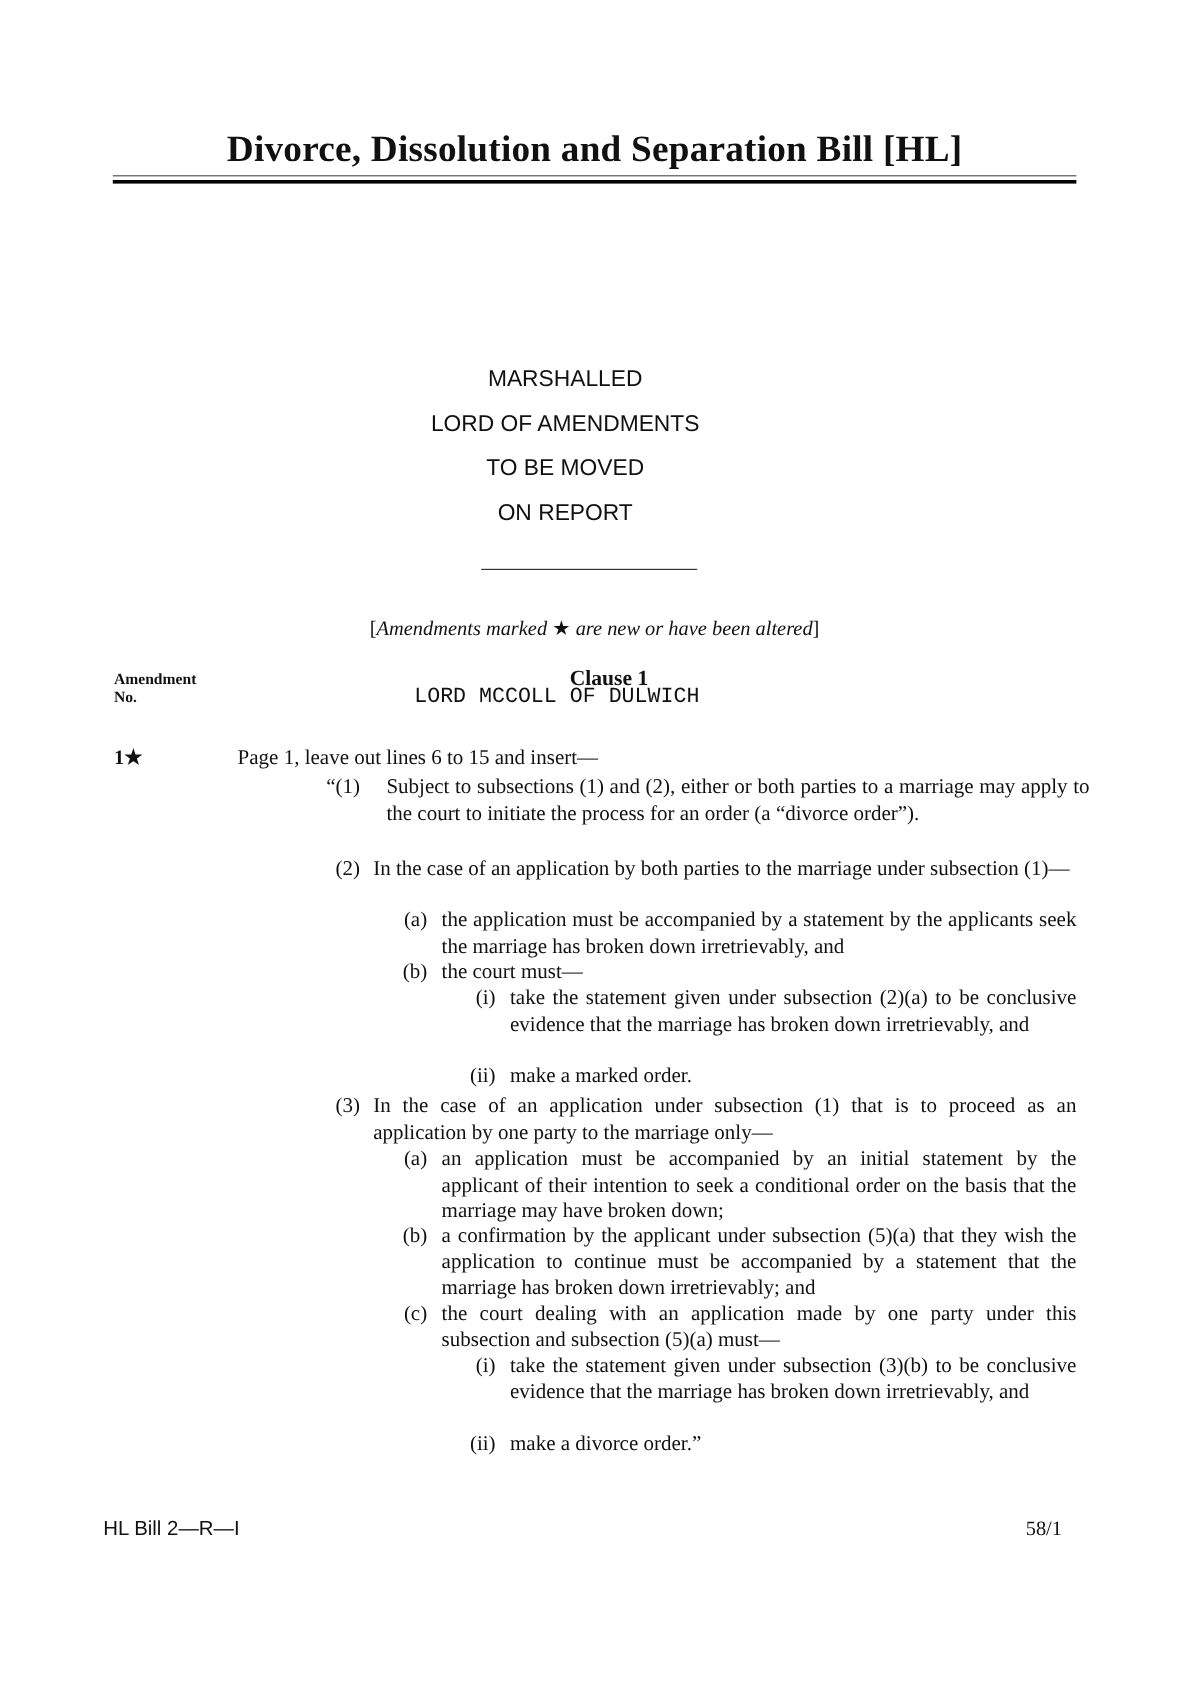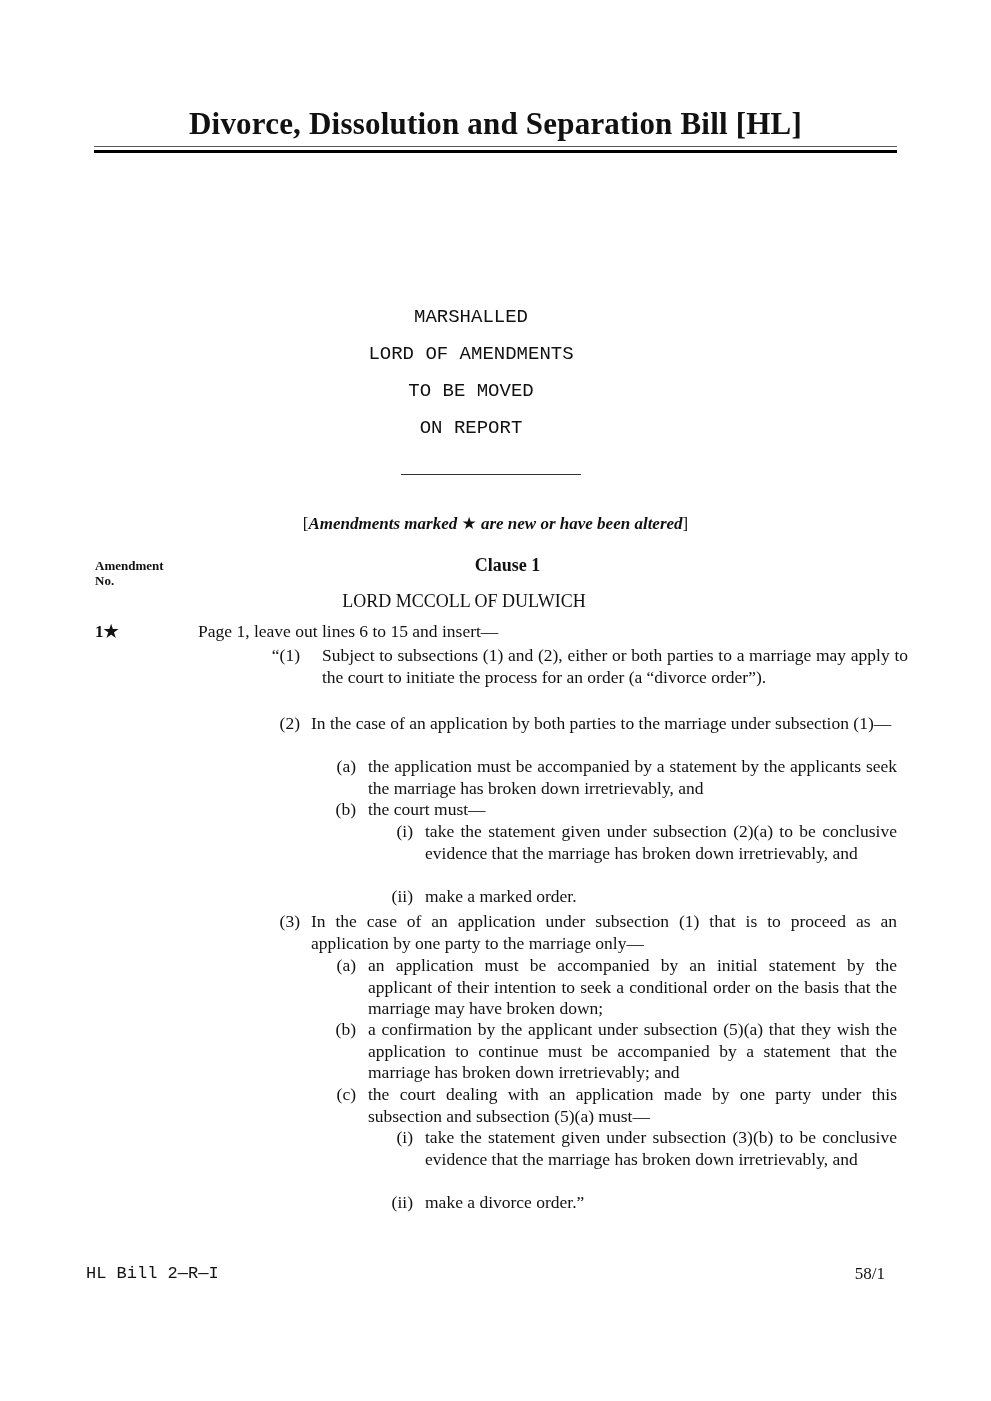--- a/index.html
+++ b/index.html
@@ -3,38 +3,38 @@
 <meta charset="utf-8">
 <style>
   html, body { margin:0; padding:0; background:#ffffff; }
   body { width:991px; height:1401px; position:relative; overflow:hidden;
          font-family:"DejaVu Serif","Liberation Serif",serif; color:#111; }
   #title { position:absolute; left:94px; width:803px; top:106px; text-align:center;
            font-family:"Liberation Serif",serif; font-weight:bold; font-size:31px; letter-spacing:0.2px; }
   #rule-thin { position:absolute; left:94px; width:803px; top:146px; height:1px; background:#555; }
   #rule-thick { position:absolute; left:94px; width:803px; top:150px; height:3px; background:#000; }
   .heading-line { position:absolute; left:0; width:942px; text-align:center;
-                  font-family:Liberation Mono, monospace; font-size:19px; }
+                  font-family:Liberation Sans, sans-serif; font-size:19px; }
   #short-rule { position:absolute; left:401px; width:180px; top:474px; height:1px; background:#333; }
   #note { position:absolute; left:0; width:991px; top:513px; text-align:center;
           font-family:"Liberation Serif",serif; font-size:17px; }
-  #note .it { font-style:italic;font-weight:bold; }
+  #note .it { font-style:italic; }
   #amend-label { position:absolute; left:95px; top:558px; font-family:"Liberation Serif",serif;
                  font-weight:bold; font-size:13px; line-height:15px; }
   #clause { position:absolute; left:12px; width:991px; top:555px; text-align:center;
             font-family:"Liberation Serif",serif; font-weight:bold; font-size:18px; }
-  #mover { position:absolute; left:0; width:928px; top:591px; text-align:center;
-           font-family:Liberation Serif, serif; font-size:18px; }
+  #mover { position:absolute; left:0; width:928px; top:571px; text-align:center;
+           font-family:Liberation Mono, monospace; font-size:18px; }
   #amend-no { position:absolute; left:95px; top:621px; font-family:"Liberation Serif",serif;
               font-weight:bold; font-size:17px; }
   #instruction { position:absolute; left:198px; top:621px; font-family:"Liberation Serif",serif; font-size:17.5px; }
   .para { position:absolute; font-family:"Liberation Serif",serif; font-size:17.5px; line-height:21.7px; }
   .num { position:absolute; text-align:right; }
   .txt { position:absolute; text-align:justify; text-align-last:left; }
-  #footer-left { position:absolute; left:86px; top:1264px; font-family:Liberation Mono, monospace; font-size:17px; }
+  #footer-left { position:absolute; left:86px; top:1264px; font-family:Liberation Sans, sans-serif; font-size:17px; }
   #footer-right { position:absolute; right:106px; top:1264px; font-family:Liberation Serif, serif; font-size:17px; }
 </style>
 </head>
 <body>
 
 <div id="title">Divorce, Dissolution and Separation Bill [HL]</div>
 <div id="rule-thin"></div>
 <div id="rule-thick"></div>
 
 <div class="heading-line" style="top:306px">MARSHALLED</div>

